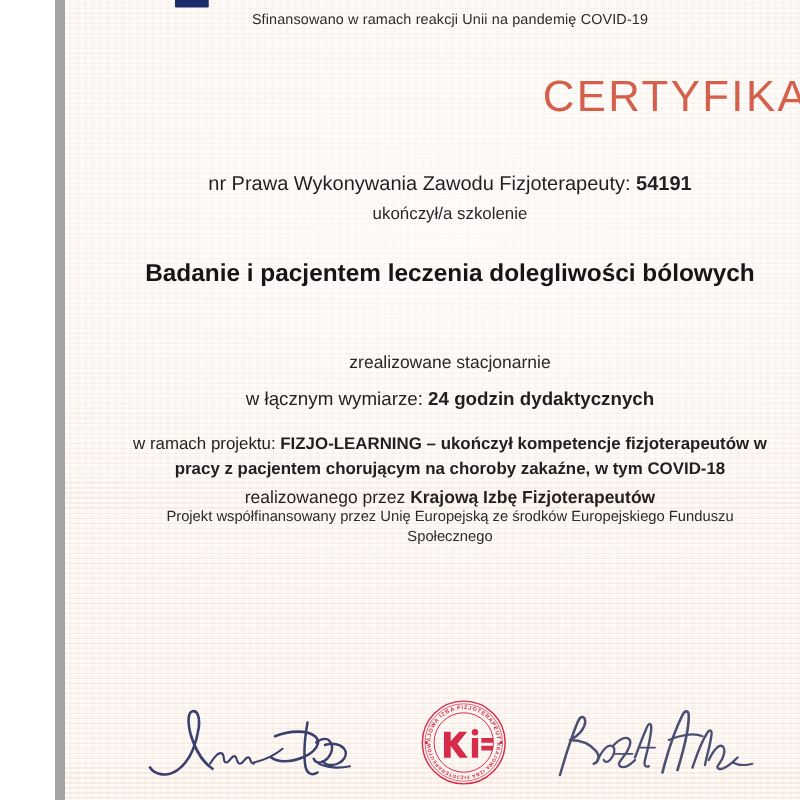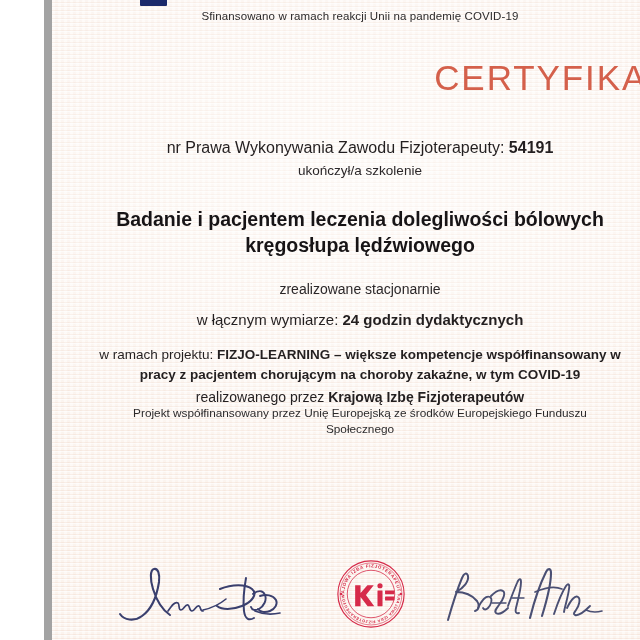--- a/index.html
+++ b/index.html
@@ -247,37 +247,36 @@
 
     <div id="license-line">
       <span>nr Prawa Wykonywania Zawodu Fizjoterapeuty:</span>
       <b>54191</b>
     </div>
 
     <div id="completion-line">ukończył/a szkolenie</div>
 
     <div id="course-title">
       <div class="line">Badanie i pacjentem leczenia dolegliwości bólowych</div>
-      <div class="line">kręgosłupa lędźwiowego</div>
     </div>
 
     <div id="mode-line">zrealizowane stacjonarnie</div>
 
     <div id="hours-line">
       <span>w łącznym wymiarze:</span>
       <b>24 godzin dydaktycznych</b>
     </div>
 
     <div id="project-line">
       <div class="line">
         <span>w ramach projektu:</span>
-        <b>FIZJO-LEARNING – większe kompetencje współfinansowany w</b>
+        <b>FIZJO-LEARNING – ukończył kompetencje fizjoterapeutów w</b>
       </div>
       <div class="line">
-        <b>pracy z pacjentem chorującym na choroby zakaźne, w tym COVID-19</b>
+        <b>pracy z pacjentem chorującym na choroby zakaźne, w tym COVID-18</b>
       </div>
     </div>
 
     <div id="cofinancing-note">Projekt współfinansowany przez Unię Europejską ze środków Europejskiego Funduszu Społecznego</div>
 
     <div id="organizer-line">
       <span>realizowanego przez</span>
       <b>Krajową Izbę Fizjoterapeutów</b>
     </div>
 

